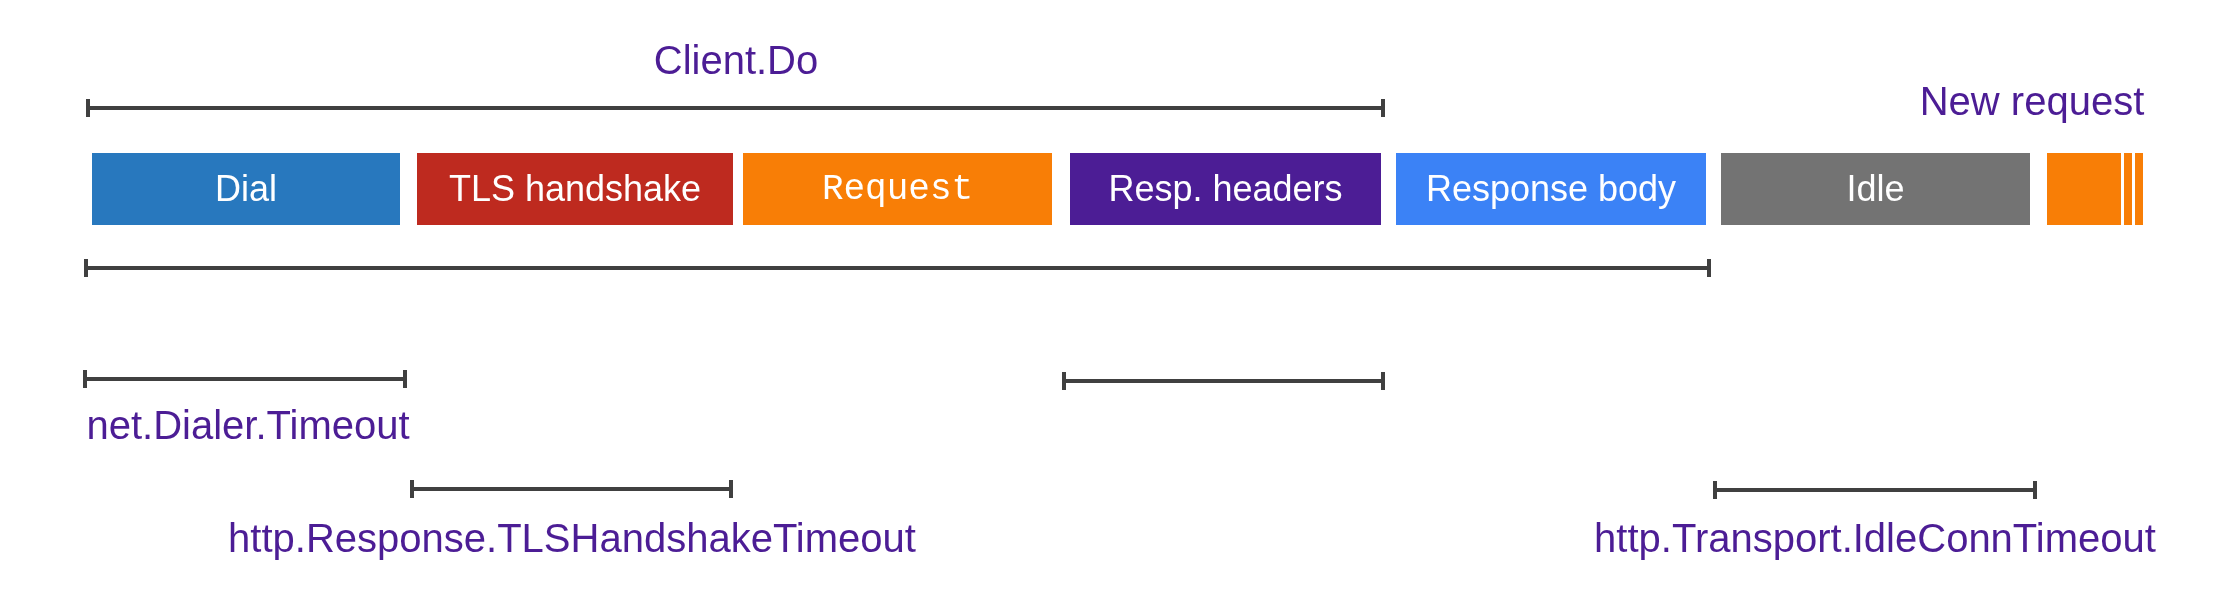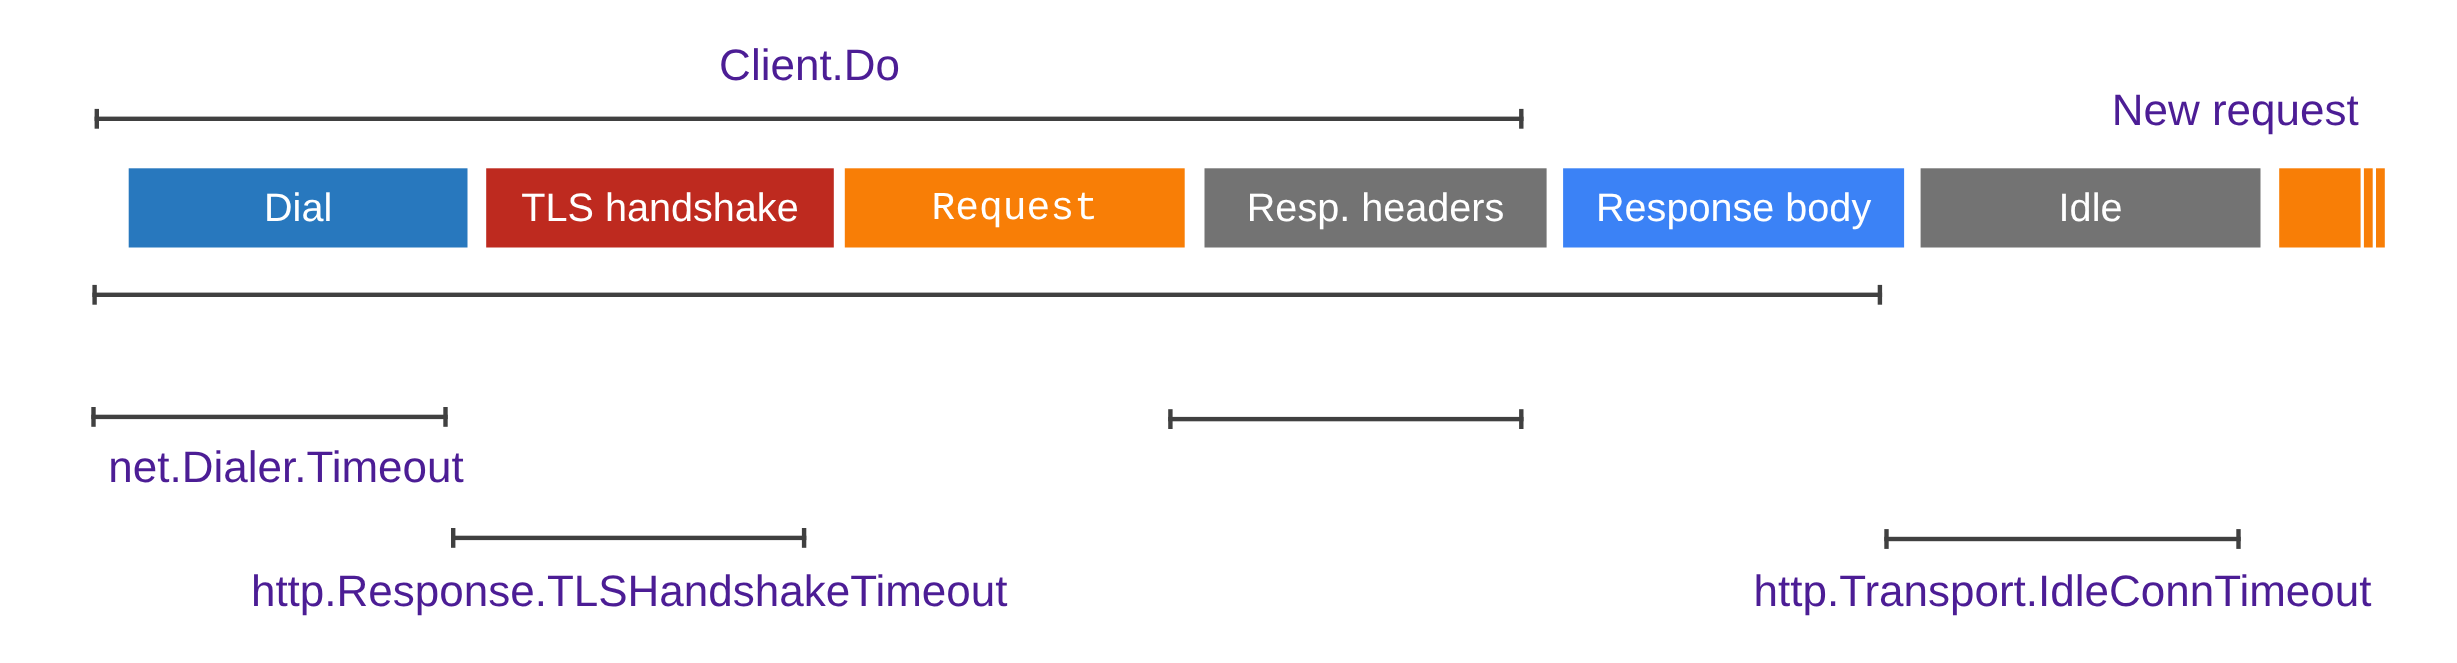--- a/index.html
+++ b/index.html
@@ -18,21 +18,20 @@
     color:#4c1d95;
   }
   .cx{transform:translateX(-50%);}
   .block{
     position:absolute;
     top:153px;height:72px;
     display:flex;align-items:center;justify-content:center;
     color:#ffffff;
     font-size:36px;
     white-space:nowrap;
-    margin-left:25px;
   }
   .bracket{
     position:absolute;
     height:4px;
     background:#404040;
   }
   .bracket::before,.bracket::after{
     content:"";
     position:absolute;
     top:-7px;
@@ -48,32 +47,32 @@
 <div class="canvas">
 
   <div class="ann cx" style="left:736px;top:38px">Client.Do</div>
   <div class="bracket" style="left:86px;top:106px;width:1299px"></div>
 
   <div class="ann cx" style="left:2032px;top:79px">New request</div>
 
   <div class="block" style="left: 92px; width: 308px; background: rgb(40, 120, 190);">Dial</div>
   <div class="block" style="left: 417px; width: 316px; background: rgb(190, 42, 31);">TLS handshake</div>
   <div class="block" style="left: 743px; width: 309px; background: rgb(248, 126, 6); font-family: Liberation Mono, monospace;">Request</div>
-  <div class="block" style="left: 1070px; width: 311px; background: #737373;">Resp. headers</div>
+  <div class="block" style="left: 1070px; width: 311px; background: #4c1d95;">Resp. headers</div>
   <div class="block" style="left: 1396px; width: 310px; background: #3b82f6;">Response body</div>
   <div class="block" style="left: 1721px; width: 309px; background: #737373;">Idle</div>
 
   <div class="block" style="left: 2047px; width: 74px; background: rgb(248, 126, 6);"></div>
   <div class="block" style="left: 2124px; width: 8px; background: rgb(248, 126, 6);"></div>
   <div class="block" style="left: 2135px; width: 8px; background: rgb(248, 126, 6);"></div>
 
   <div class="bracket" style="left:84px;top:266px;width:1627px"></div>
 
   <div class="bracket" style="left:83px;top:377px;width:324px"></div>
-  <div class="ann cx" style="left:260px;top:403px">net.Dialer.Timeout</div>
+  <div class="ann cx" style="left:248px;top:403px">net.Dialer.Timeout</div>
 
   <div class="bracket" style="left:1062px;top:379px;width:323px"></div>
 
   <div class="bracket" style="left:410px;top:487px;width:323px"></div>
   <div class="ann cx" style="left:572px;top:516px">http.Response.TLSHandshakeTimeout</div>
 
   <div class="bracket" style="left:1713px;top:488px;width:324px"></div>
   <div class="ann cx" style="left:1875px;top:516px">http.Transport.IdleConnTimeout</div>
 
 </div>

